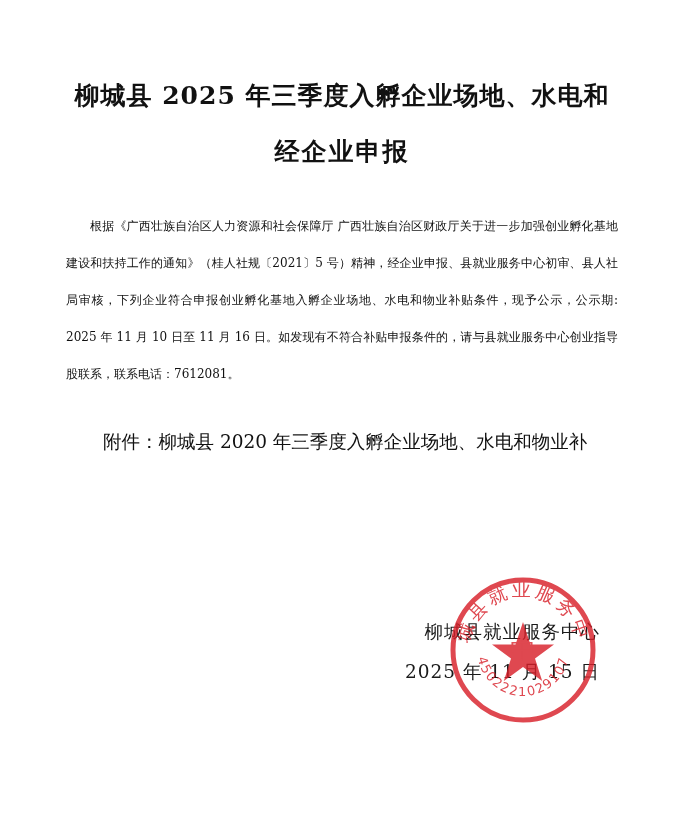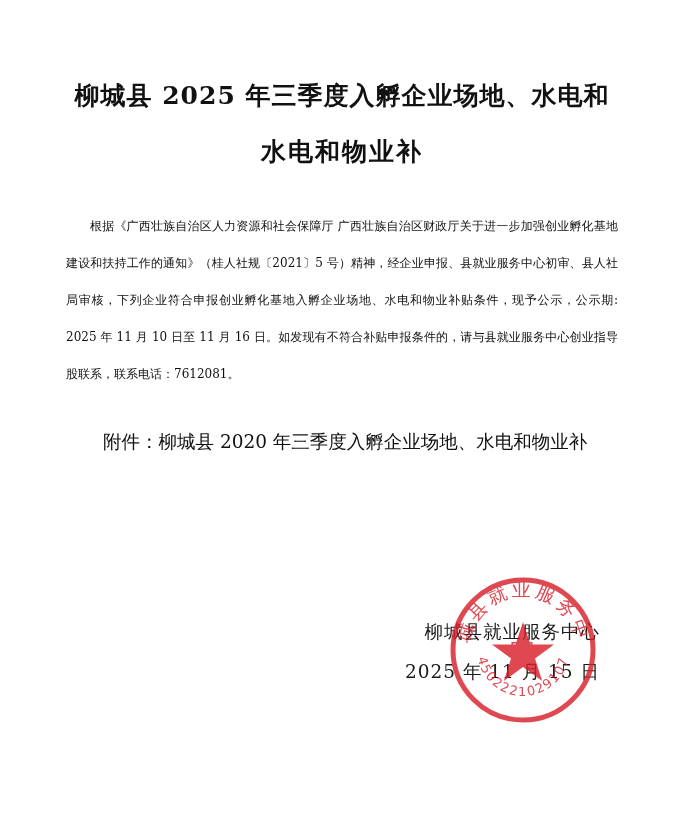--- a/index.html
+++ b/index.html
@@ -99,21 +99,21 @@
     display: block;
   }
 </style>
 </head>
 <body>
 
 <div class="page">
 
   <h1 class="doc-title">
     <span class="line line1">柳城县 2025 年三季度入孵企业场地、水电和</span>
-    <span class="line line2">水电和物业补</span>
+    <span class="line line2">经企业申报</span>
   </h1>
 
   <div class="body-block">
     <p class="para">根据《广西壮族自治区人力资源和社会保障厅 广西壮族自治区财政厅关于进一步加强创业孵化基地建设和扶持工作的通知》（桂人社规〔2021〕5 号）精神，经企业申报、县就业服务中心初审、县人社局审核，下列企业符合申报创业孵化基地入孵企业场地、水电和物业补贴条件，现予公示，公示期: 2025 年 11 月 10 日至 11 月 16 日。如发现有不符合补贴申报条件的，请与县就业服务中心创业指导股联系，联系电话：7612081。</p>
   </div>
 
   <div class="attach-block">
     <p class="attach-para">附件：柳城县 2020 年三季度入孵企业场地、水电和物业补</p>
   </div>
 

